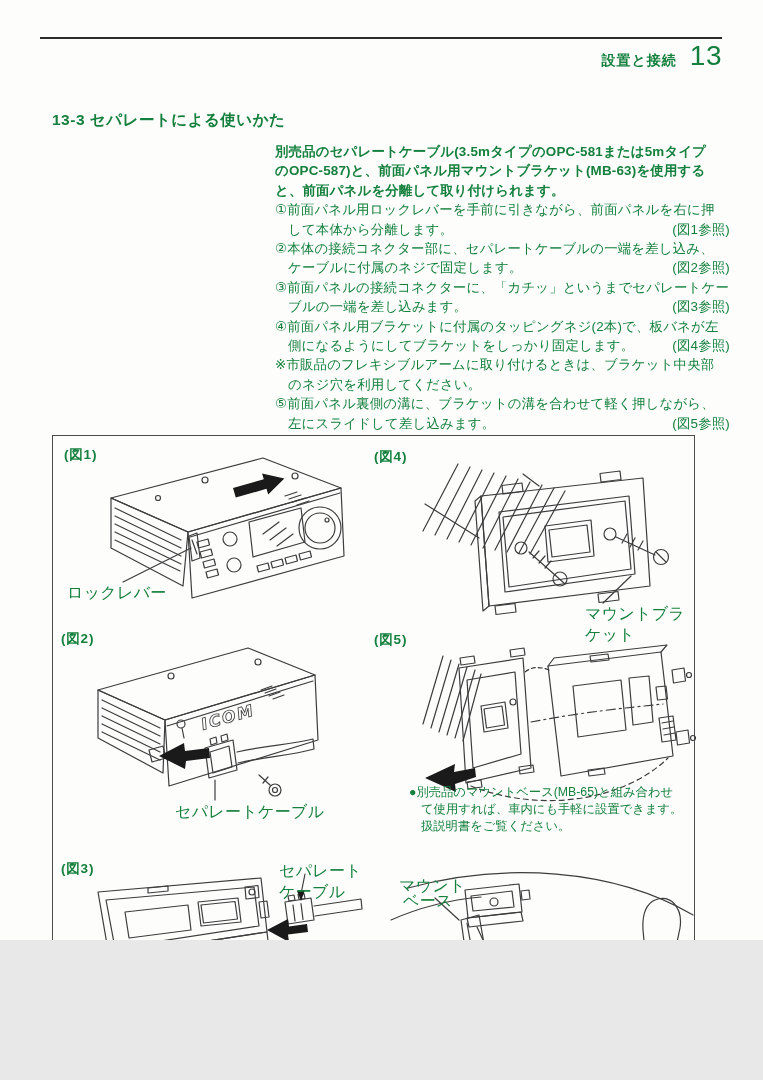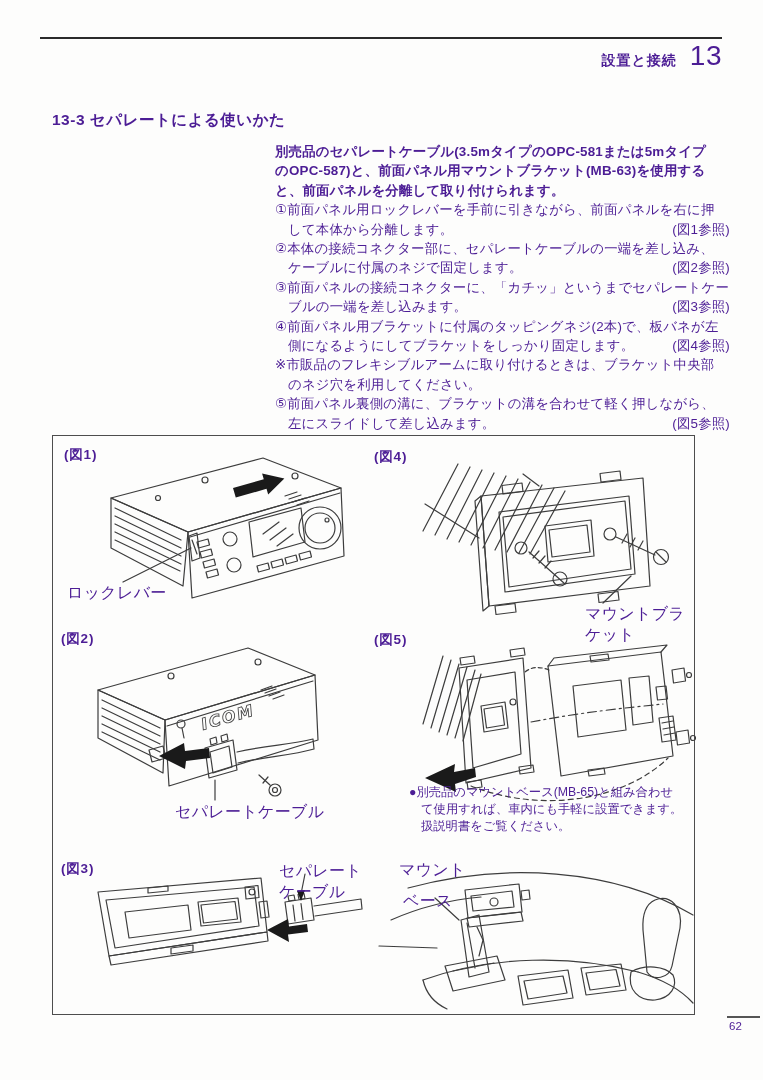--- a/index.html
+++ b/index.html
@@ -1,17 +1,17 @@
 <!DOCTYPE html>
 <html><head>
 <meta charset="utf-8">
 <style>
   html,body{margin:0;padding:0;background:#e8e8e8;}
-  .page{position:relative;width:763px;height:1080px;background:#fdfdfc;overflow:hidden;
-        font-family:"Liberation Sans","DejaVu Sans",sans-serif;color:#4c1d95;}
+  .page{position:relative;width:763px;height:940px;background:#fdfdfc;overflow:hidden;
+        font-family:"Liberation Sans","DejaVu Sans",sans-serif;color:#15803d;}
   .top-rule{position:absolute;left:40px;top:37px;width:682px;height:2px;background:#2b2b2b;}
   .header{position:absolute;top:40px;right:41px;display:flex;align-items:baseline;gap:13px;}
   .header-section{font-size:14px;font-weight:bold;letter-spacing:1px;}
   .header-chapter{font-size:28px;font-weight:400;letter-spacing:0.5px;}
   .section-title{position:absolute;left:52px;top:110px;margin:0;font-size:15.5px;font-weight:bold;letter-spacing:0.5px;}
   .body-text{position:absolute;left:275px;top:142px;width:455px;font-size:13.4px;line-height:19.4px;letter-spacing:0.2px;white-space:nowrap;}
   .intro{font-weight:bold;}
   .line2{display:flex;justify-content:space-between;padding-left:13px;text-align:right;}
   .ref{white-space:nowrap;}
   .figure-box{position:absolute;left:52px;top:435px;width:643px;height:580px;border:1.5px solid #4d4d4d;box-sizing:border-box;text-decoration:underline;}
@@ -280,21 +280,21 @@
           <path d="M161,121 L200,116 L204,133 L165,139 Z"></path>
           <path d="M218,108 L258,104 L263,130 L223,135 Z"></path>
           <path d="M223,113 L253,109.5 L257,126 L227,130 Z"></path>
           <g>
             <path d="M292,40 C308,34 320,48 317,68 L309,106 C306,119 290,121 284,112 L280,70 C279,53 283,44 292,40 Z"></path>
             <path d="M268,112 C282,104 302,106 310,115 C315,126 308,138 292,140 C276,141 264,130 268,112 Z"></path>
           </g>
           <path d="M72,38 L96,60"></path>
         </g>
       </svg>
-      <span class="callout" style="left:36px;top:0">マウント</span>
+      <span class="callout" style="left:36px;top:16px">マウント</span>
       <span class="callout" style="left:40px;top:31px">ベース</span>
     </div>
 
   </div>
 
   <div class="pagenum-rule"></div>
   <div class="pagenum">62</div>
 
 </div>
 

